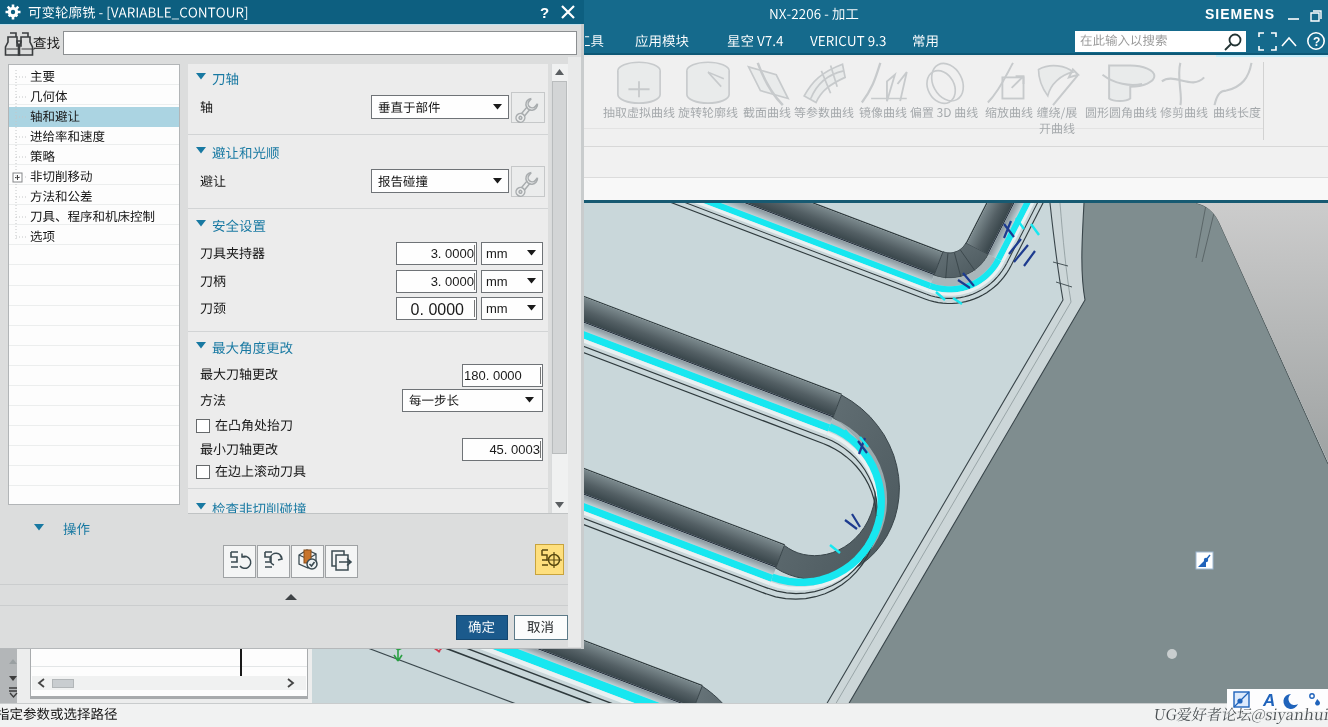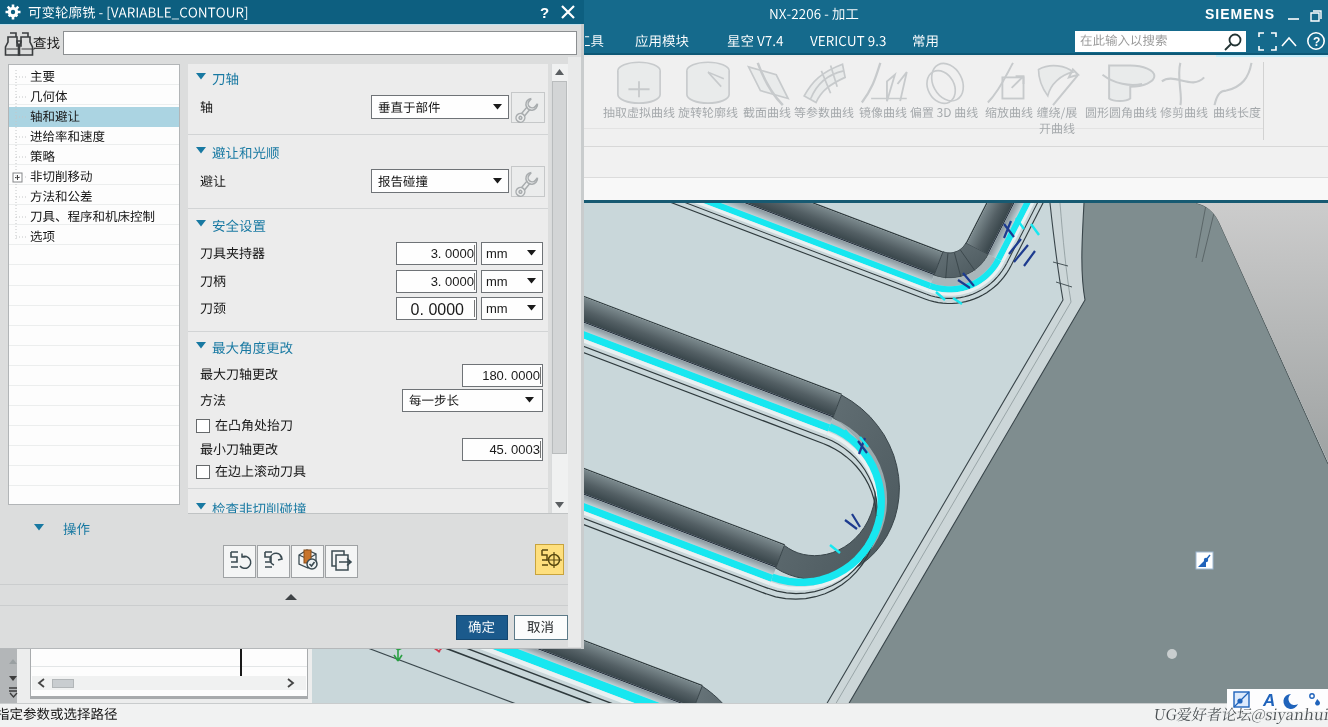--- a/index.html
+++ b/index.html
@@ -383,21 +383,21 @@
       <g transform="translate(536,544)" stroke="#5a4a10" stroke-width="1.5" fill="none">
         <path d="M6,6 h6 M6,6 v5 h5 v5 h-5 M6,21 h6"></path>
         <circle cx="18" cy="16" r="5.5"></circle>
         <path d="M18,8 v16 M10,16 h16" stroke-width="1.2"></path>
       </g>
       <path d="M285,600 l6,-6 6,6 Z" fill="#3f4346"></path>
     </svg>
     <div class="abs" style="left:398px;top:246px;width:76px;font-size:13px;color:#1a1a1a;text-align:right;z-index:30;font-family:'Liberation Sans';">3. 0000</div>
     <div class="abs" style="left:398px;top:274px;width:76px;font-size:13px;color:#1a1a1a;text-align:right;z-index:30;font-family:'Liberation Sans';">3. 0000</div>
     <div class="abs" style="left:388px;top:301px;width:76px;font-size:16px;color:#1a1a1a;text-align:right;z-index:30;font-family:'Liberation Sans';">0. 0000</div>
-    <div class="abs" style="left:464px;top:368px;width:76px;font-size:13px;color:#1a1a1a;text-align:right;z-index:30;font-family:'Liberation Sans';">180. 0000</div>
+    <div class="abs" style="left:464px;top:368px;width:76px;font-size:13px;color:#1a1a1a;text-align:left;z-index:30;font-family:'Liberation Sans';">180. 0000</div>
     <div class="abs" style="left:464px;top:442px;width:76px;font-size:13px;color:#1a1a1a;text-align:right;z-index:30;font-family:'Liberation Sans';">45. 0003</div>
     <div class="abs" style="left:486px;top:246px;width:30px;font-size:13px;color:#1a1a1a;text-align:left;z-index:30;font-family:'Liberation Sans';">mm</div>
     <div class="abs" style="left:486px;top:274px;width:30px;font-size:13px;color:#1a1a1a;text-align:left;z-index:30;font-family:'Liberation Sans';">mm</div>
     <div class="abs" style="left:486px;top:301px;width:30px;font-size:13px;color:#1a1a1a;text-align:left;z-index:30;font-family:'Liberation Sans';">mm</div>
     <div class="abs" style="left:474px;top:245px;width:1px;height:17px;background:#777;z-index:31"></div>
     <div class="abs" style="left:474px;top:273px;width:1px;height:17px;background:#777;z-index:31"></div>
     <div class="abs" style="left:474px;top:300px;width:1px;height:17px;background:#777;z-index:31"></div>
     <div class="abs" style="left:540px;top:367px;width:1px;height:17px;background:#777;z-index:31"></div>
     <div class="abs" style="left:540px;top:441px;width:1px;height:17px;background:#777;z-index:31"></div>
     <div class="abs" style="left:1205px;top:6px;font-size:14px;font-weight:bold;color:#fff;letter-spacing:1px;z-index:6;font-family:'Liberation Sans'">SIEMENS</div>

